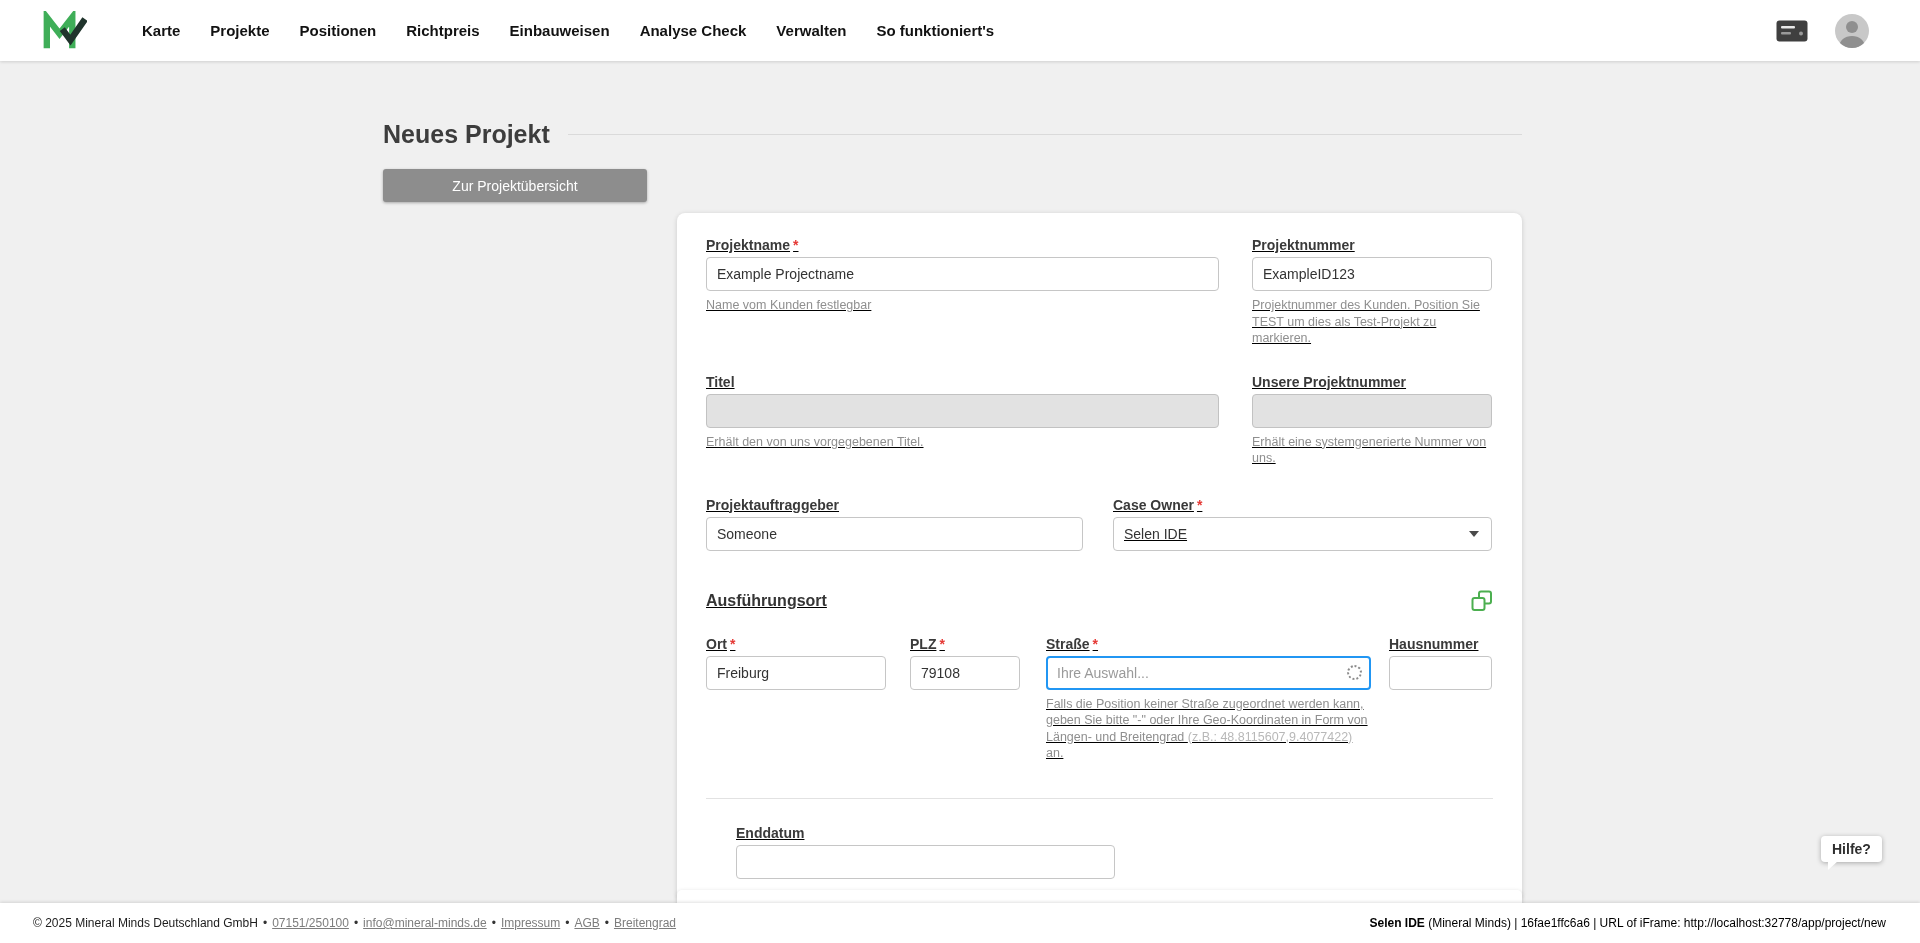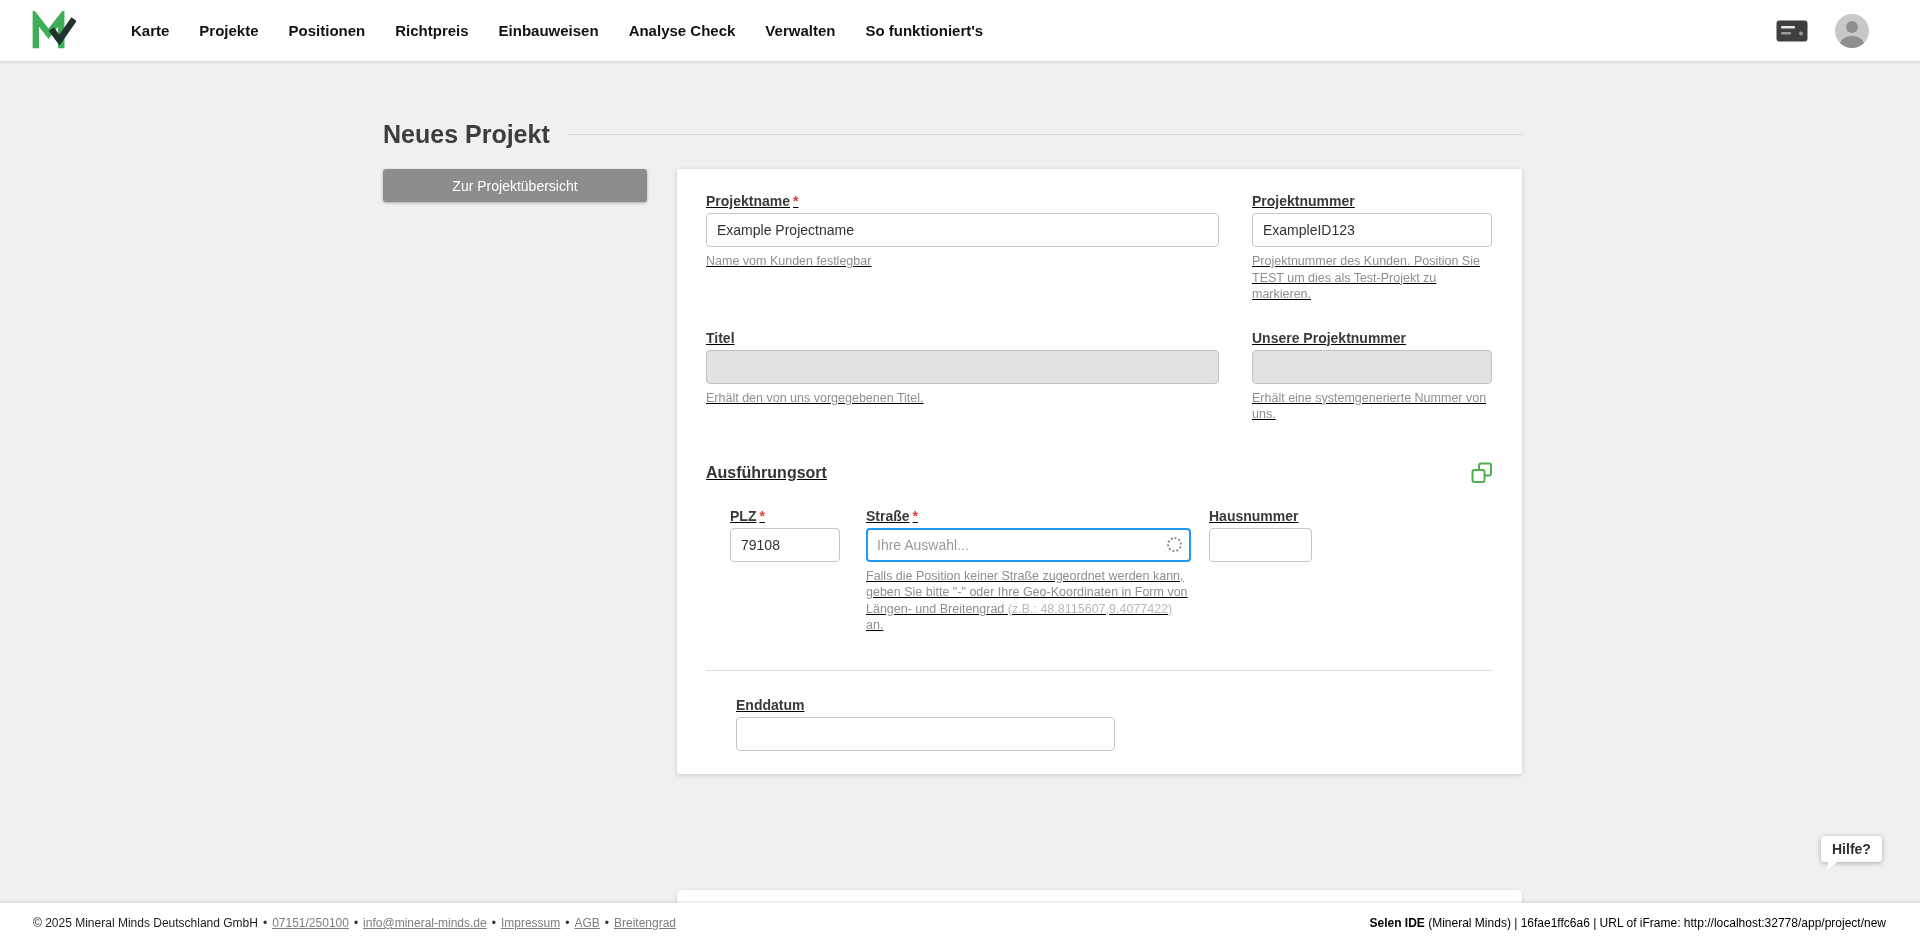--- a/index.html
+++ b/index.html
@@ -1,21 +1,21 @@
 <!DOCTYPE html>
 <html><head>
 <meta charset="utf-8">
 <style>
   * { margin:0; padding:0; box-sizing:border-box; }
   html,body { width:1920px; height:943px; }
   body { font-family:"Liberation Sans", sans-serif; background:#f0f0f0; position:relative; overflow:hidden; }
 
   
   .navbar { height:61px; background:#fff; display:flex; align-items:center;
-            padding:0 51px 0 32px; box-shadow:0 1px 3px rgba(0,0,0,.14);
+            padding:0 51px 0 43px; box-shadow:0 1px 3px rgba(0,0,0,.14);
             position:relative; z-index:20; }
   .logo { width:44px; height:42px; display:flex; align-items:center; cursor:pointer; }
   .nav-items { display:flex; gap:30px; margin-left:55px; }
   .nav-item { font-size:15px; font-weight:600; color:#121212; cursor:pointer;
               white-space:nowrap; text-decoration:none; }
   .nav-right { margin-left:auto; display:flex; align-items:center; gap:27px; }
   .server-icon { cursor:pointer; display:block; }
   .avatar { width:34px; height:34px; border-radius:50%; background:#c8c8c8;
             overflow:hidden; cursor:pointer; display:flex; align-items:flex-end;
             justify-content:center; }
@@ -25,22 +25,22 @@
   .page-title { font-size:25px; font-weight:700; color:#3d3d3d; }
   .title-line { flex:1; height:1px; background:#dadada; margin-left:18px; }
 
   .columns { display:flex; margin-left:383px; margin-top:20px; align-items:flex-start;text-decoration:underline; }
   .left-col { width:294px; }
   .btn-overview { width:264px; height:33px; background:#8d8d8d; color:#fff;
                   font-size:14px; border:none; border-radius:3px;
                   box-shadow:0 1px 3px rgba(0,0,0,.3); cursor:pointer; font-family:inherit; }
 
   
-  .card { width:845px; background:#fff; border-radius:2px;
-          box-shadow:0 1px 5px rgba(0,0,0,.16); padding:24px 29px 23px; }
+  .card { width:845px; background:#fff; border-radius:8px;
+          box-shadow:0 1px 5px rgba(0,0,0,.16); padding:24px 29px 23px;margin-top:44px; }
 
   .lbl { display:block; font-size:14px; font-weight:700; color:#3a3a3a;
          line-height:16px; margin-bottom:4px; }
   .req { color:#e53935; margin-left:3px; }
   .inp { height:34px; width:100%; border:1px solid #c6c6c6; border-radius:4px;
          padding:0 10px; font-size:14px; color:#333; background:#fff;
          font-family:inherit; outline:none; }
   .inp::placeholder { color:#9a9a9a; }
   .inp:disabled { background:#e2e2e2; border-color:#c2c2c2; }
   .inp.focus { border:2px solid #2196f3; padding:0 9px; }
@@ -167,32 +167,49 @@
         <input class="inp" disabled="" style="">
         <div class="helper">Erhält den von uns vorgegebenen Titel.</div>
       </div>
       <div class="w-side">
         <label class="lbl">Unsere Projektnummer</label>
         <input class="inp" disabled="" style="">
         <div class="helper">Erhält eine systemgenerierte Nummer von uns.</div>
       </div>
     </div>
 
+    <div class="row row3">
+      <div class="w-m2">
+        <label class="lbl">Projektauftraggeber</label>
+        <input class="inp" value="Someone" style="">
+      </div>
+      <div class="w-s2">
+        <label class="lbl"><span>Case Owner</span><span class="req">*</span></label>
+        <div class="select">
+          <span>Selen IDE</span>
+          <span class="caret"></span>
+        </div>
+      </div>
+    </div>
 
     <div class="section-head">
       <h2 class="section-title">Ausführungsort</h2>
       <button class="copy-btn">
         <svg width="22" height="22" viewBox="0 0 22 22" fill="none" stroke="#4caf50" stroke-width="2">
           <rect x="8" y="1.5" width="12" height="12" rx="2"></rect>
           <rect x="1.5" y="8" width="12" height="12" rx="2" fill="#ffffff"></rect>
         </svg>
       </button>
     </div>
 
     <div class="row row4">
+      <div class="w-ort">
+        <label class="lbl"><span>Ort</span><span class="req">*</span></label>
+        <input class="inp" value="Freiburg" style="">
+      </div>
       <div class="w-plz">
         <label class="lbl"><span>PLZ</span><span class="req">*</span></label>
         <input class="inp" value="79108" style="">
       </div>
       <div class="w-str">
         <label class="lbl"><span>Straße</span><span class="req">*</span></label>
         <div class="inp-wrap">
           <input class="inp focus" placeholder="Ihre Auswahl..." style="">
           <span class="spinner"></span>
         </div>

